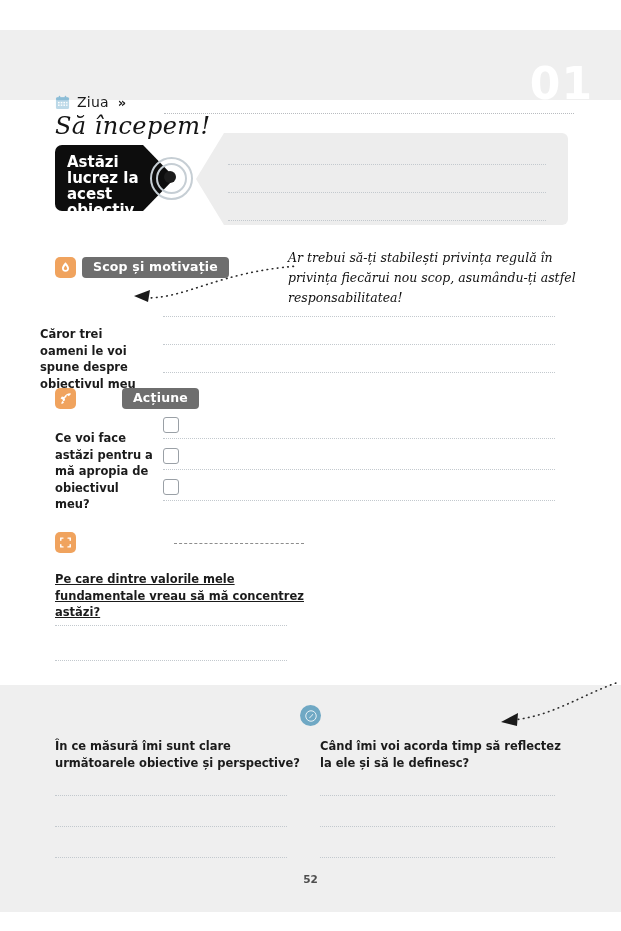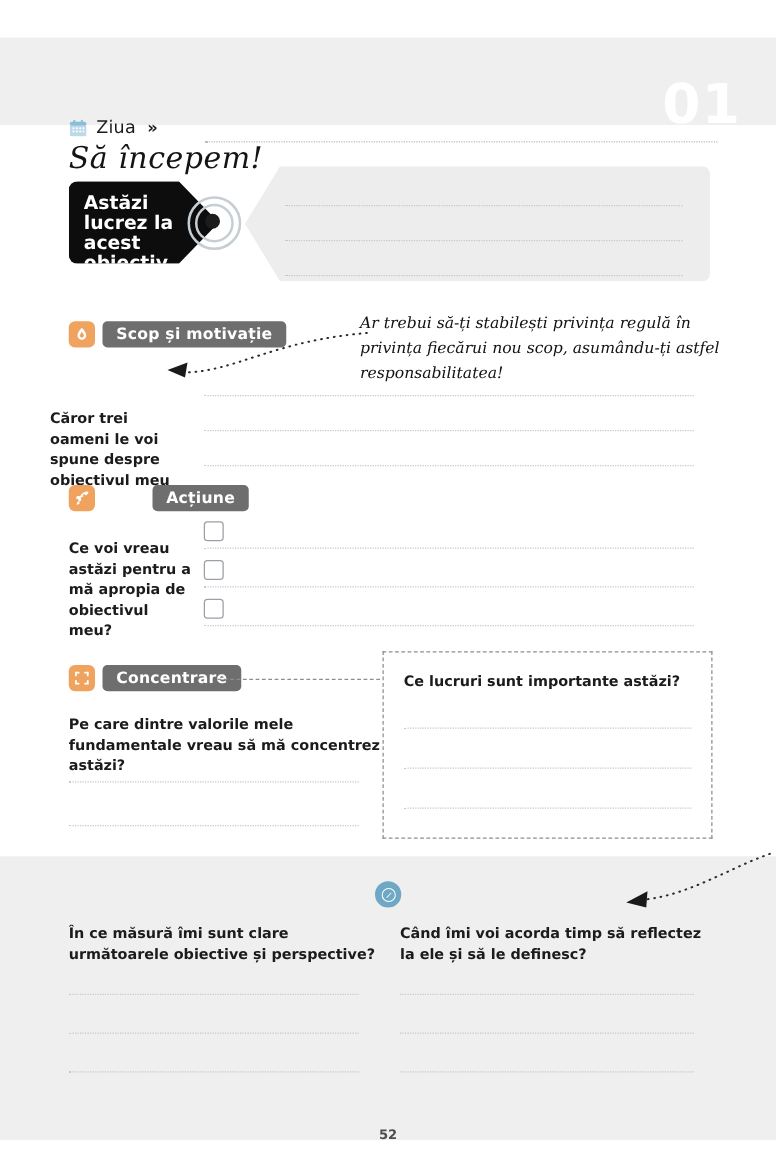--- a/index.html
+++ b/index.html
@@ -153,21 +153,21 @@
     display:flex;align-items:center;justify-content:center;gap:9px;
   }
   .intro-dot{
     width:21px;height:21px;border-radius:50%;background:#6fa8c4;
     display:flex;align-items:center;justify-content:center;
   }
   .intro-title{
     font-size:15px;font-weight:700;color:#18191a;letter-spacing:.2px;
   }
   .page-no{
-    position:absolute;left:0;top:902px;width:621px;text-align:center;
+    position:absolute;left:0;top:873px;width:621px;text-align:center;
     font-size:10.5px;color:#4e4e4e;font-weight:700;
   }
   svg{display:block;}
 </style>
 </head>
 <body>
 
 <div class="page">
 
   <div class="band-top"></div>
@@ -242,54 +242,47 @@
     <span class="sq-icon">
       <svg width="13" height="13" viewBox="0 0 16 16">
         <path d="M14.4 1.6C11 1.3 8 3.2 6.2 6.1L3.6 5.6 1.9 8.1l2.6 1 .4 2.6 2.6-1.6-.5-2.6C9.9 5.6 14.7 5 14.4 1.6z" fill="#ffffff"></path>
         <circle cx="10.3" cy="5.4" r="1.25" fill="#f0a35e"></circle>
         <path d="M4.4 11.1c-1 .6-1.5 2-1.6 3.3 1.3-.1 2.7-.6 3.3-1.6" fill="#ffffff"></path>
       </svg>
     </span>
     <span class="pill">Acțiune</span>
   </div>
 
-  <div class="prompt" style="left:55px;top:430px;width:100px;">Ce voi vreau astăzi pentru a mă apropia de obiectivul meu?</div>
+  <div class="prompt" style="left:55px;top:430px;width:100px;">Ce voi face astăzi pentru a mă apropia de obiectivul meu?</div>
 
   <div class="cbox" style="left:163px;top:417px;"></div>
   <div class="dline" style="left:163px;top:438px;width:392px;"></div>
   <div class="cbox" style="left:163px;top:448px;"></div>
   <div class="dline" style="left:163px;top:469px;width:392px;"></div>
   <div class="cbox" style="left:163px;top:479px;"></div>
   <div class="dline" style="left:163px;top:500px;width:392px;"></div>
 
   <div class="sec-head" style="left:55px;top:532px;">
     <span class="sq-icon">
       <svg width="13" height="13" viewBox="0 0 16 16">
         <g stroke="#ffffff" stroke-width="1.8" fill="none" stroke-linecap="round">
           <path d="M2.2 5.3V2.6h2.7"></path>
           <path d="M11.1 2.6h2.7v2.7"></path>
           <path d="M13.8 10.7v2.7h-2.7"></path>
           <path d="M4.9 13.4H2.2v-2.7"></path>
         </g>
       </svg>
     </span>
-    <span class="pill">Concentrare</span>
   </div>
   <div class="conn-dash"></div>
 
-  <div class="prompt" style="left:55px;top:571px;width:250px;">Pe care dintre valorile mele fundamentale vreau să mă concentrez astăzi?</div>
+  <div class="prompt" style="left:55px;top:571px;width:250px;text-decoration:underline;">Pe care dintre valorile mele fundamentale vreau să mă concentrez astăzi?</div>
   <div class="dline" style="left:55px;top:625px;width:232px;"></div>
   <div class="dline" style="left:55px;top:660px;width:232px;"></div>
 
-  <div class="dash-box">
-    <div class="q">Ce lucruri sunt importante astăzi?</div>
-    <div class="ln" style="top:60px;"></div>
-    <div class="ln" style="top:92px;"></div>
-    <div class="ln" style="top:124px;"></div>
-  </div>
 
   <div class="intro-head">
     <span class="intro-dot">
       <svg width="12" height="12" viewBox="0 0 16 16">
         <circle cx="8" cy="8" r="7" fill="none" stroke="#ffffff" stroke-width="1.1"></circle>
         <path d="M5.4 10.6 L10.4 5.2 L11 5.9 L6.2 11.1 Z" fill="#ffffff"></path>
       </svg>
     </span>
   </div>
 

